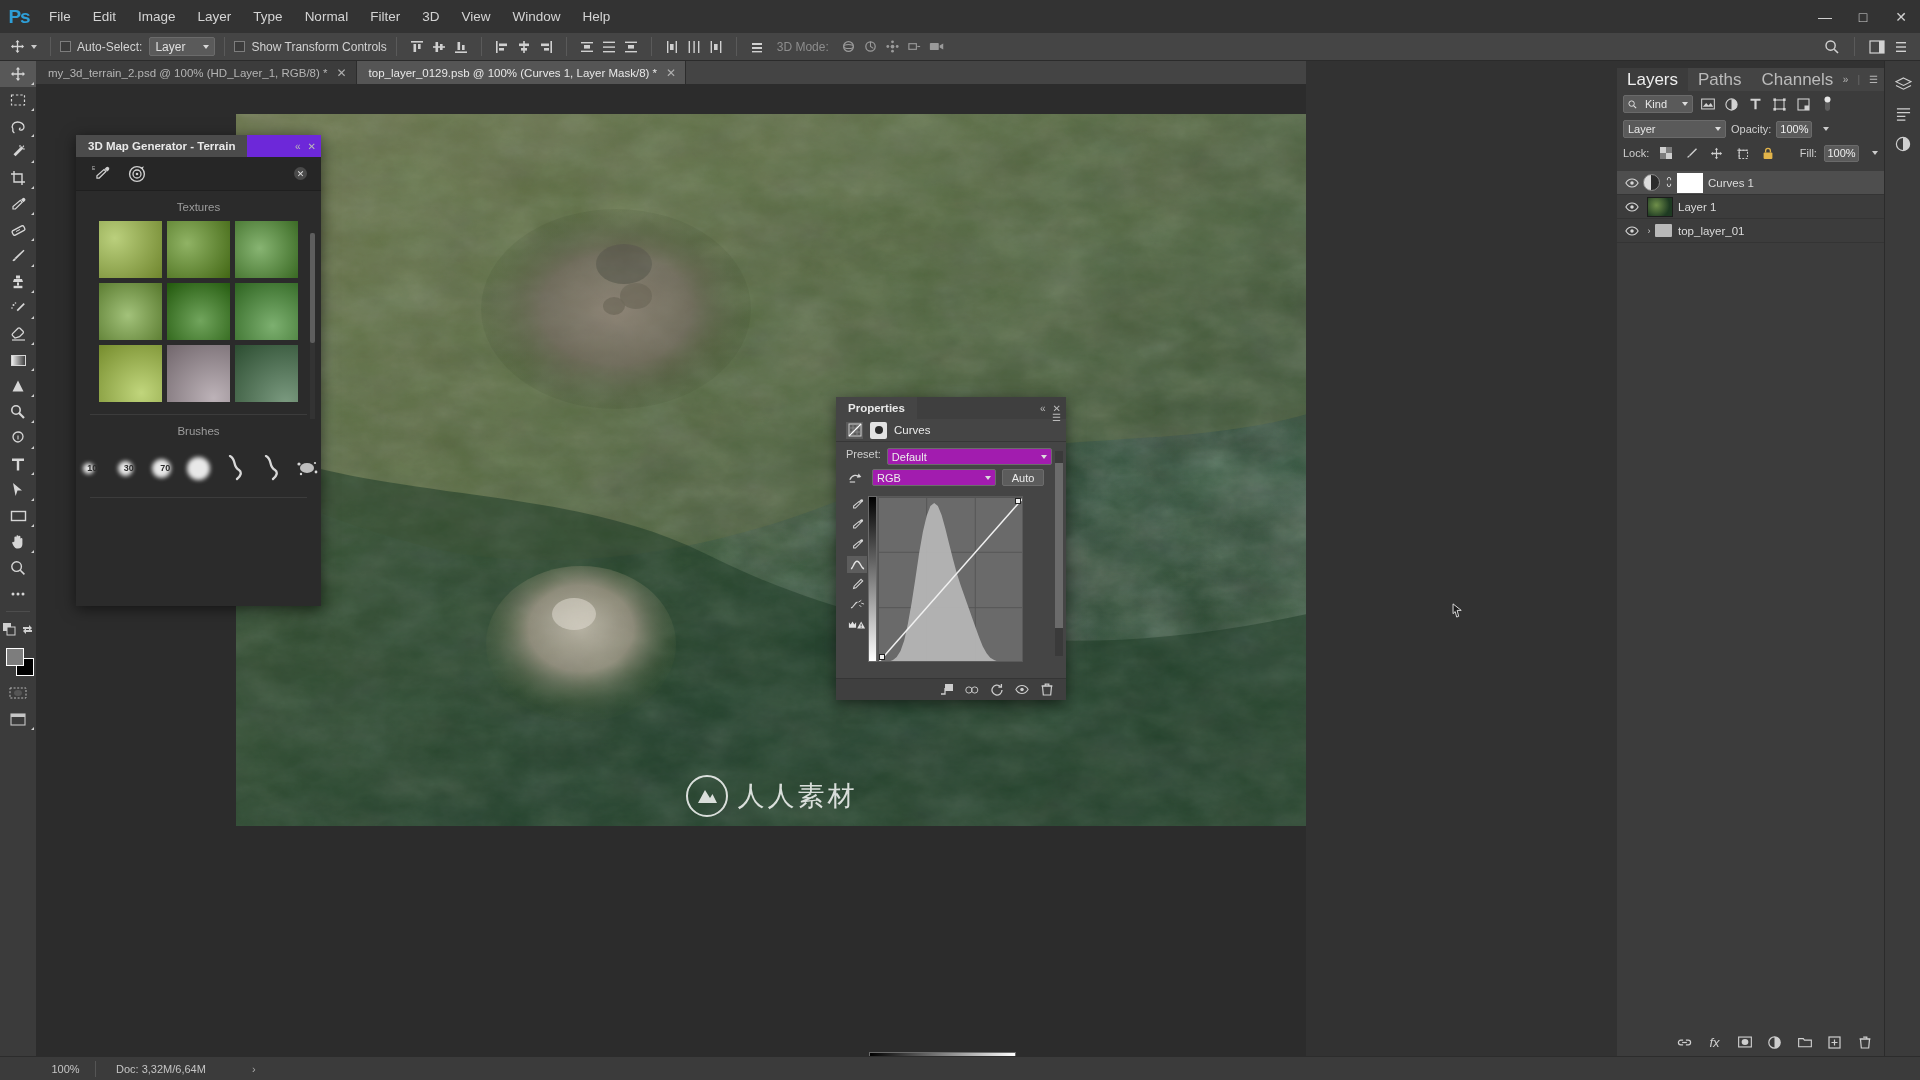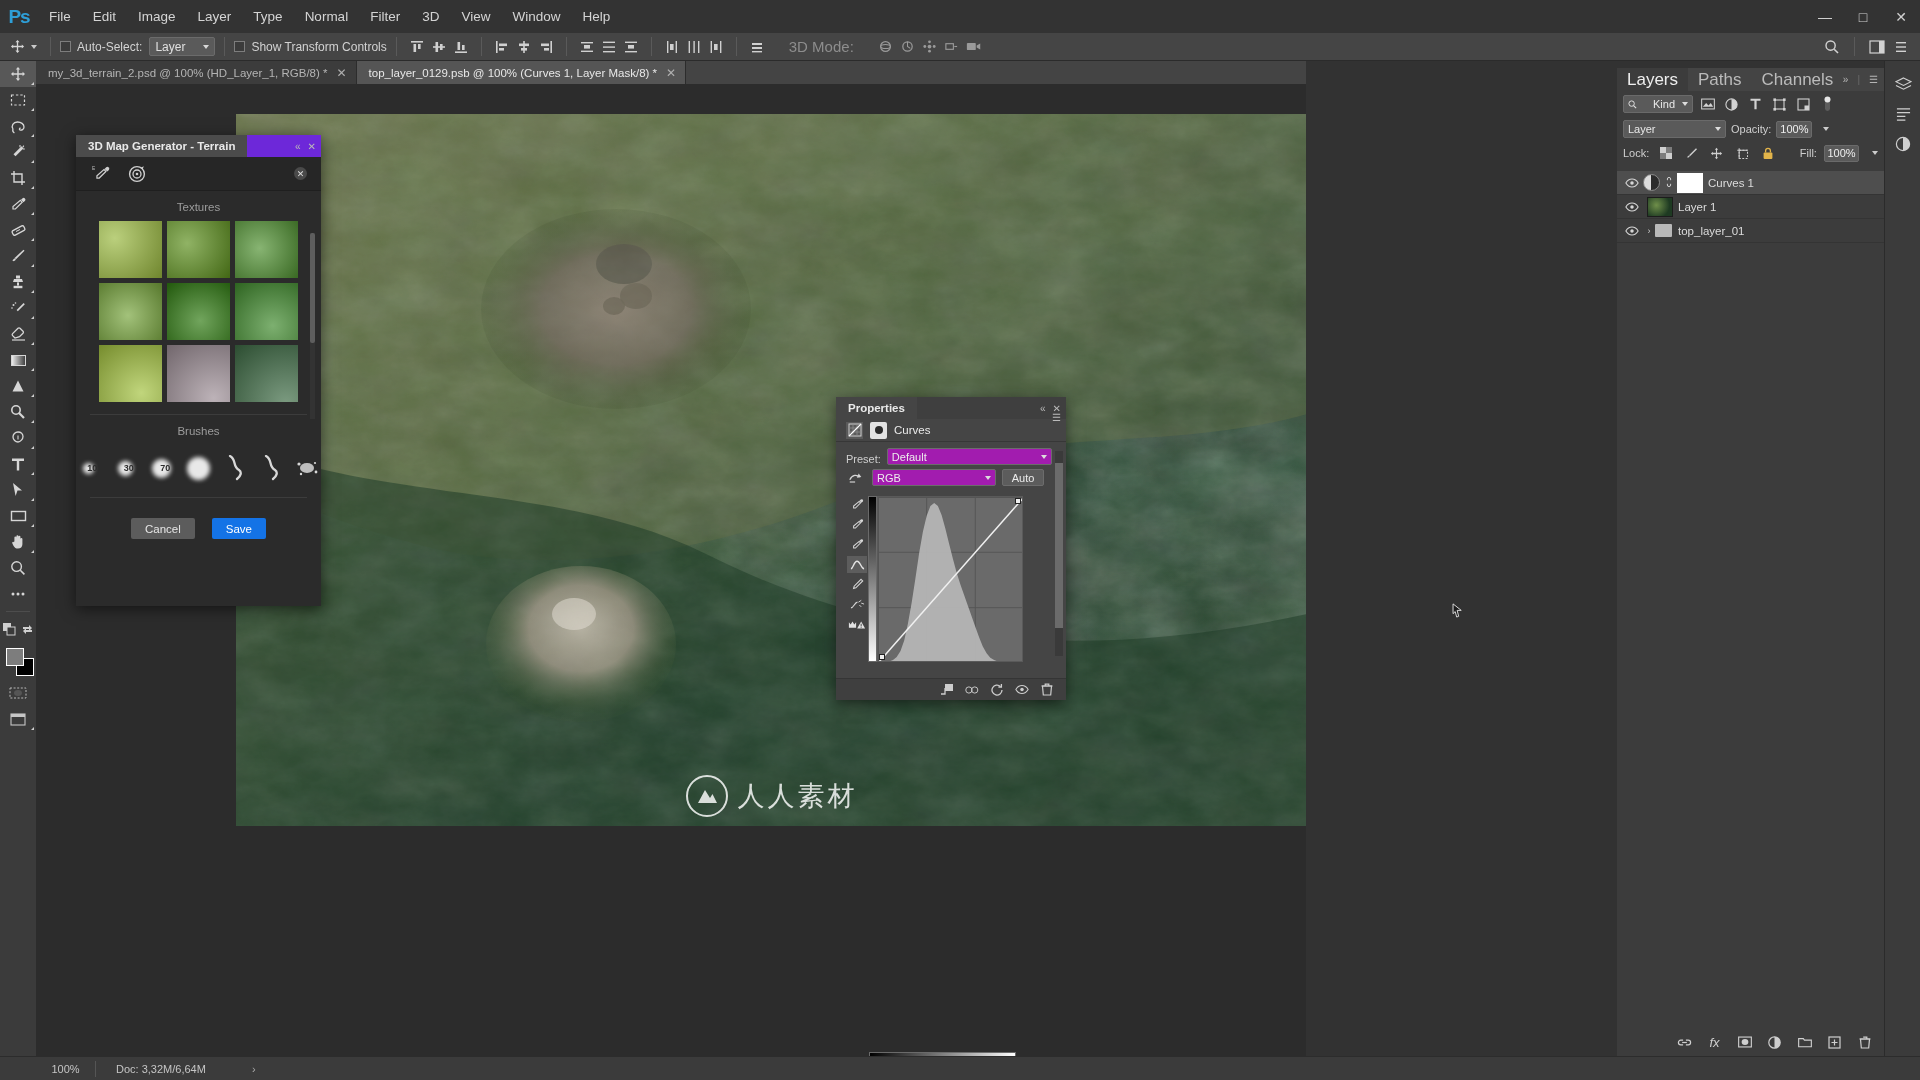--- a/index.html
+++ b/index.html
@@ -33,21 +33,21 @@
   .chk { width:11px;height:11px;border:1px solid #7d7d7d;background:#3b3b3b;
          display:inline-block; margin-right:6px; vertical-align:-1px; }
   .ob-label { font-size:12px; color:#d2d2d2; }
   .ob-select { height:19px; min-width:62px; background:#5a5a5a; border:1px solid #6b6b6b;
                border-radius:2px; display:flex; align-items:center; padding:0 5px; margin-left:7px;
                font-size:12px; color:#e0e0e0; justify-content:space-between; }
   .ob-select .caret { border-top-color:#d8d8d8; margin-left:10px; }
   .align-icons { display:flex; align-items:center; }
   .align-ico { width:22px;height:22px; display:flex;align-items:center;justify-content:center; color:#d0d0d0; }
   .align-ico svg { display:block; }
-  .ob-3d { font-size:15px; color:#8d8d8d; margin:0 21px; }
+  .ob-3d { font-size:12px; color:#8d8d8d; margin:0 9px; }
   .ob-right { position:absolute; right:8px; display:flex; align-items:center; gap:2px; }
 
   
   .tabbar { position:absolute; left:36px; top:61px; width:1884px; height:23px; background:#444444; display:flex; }
   .doctab { height:23px; display:flex; align-items:center; padding:0 9px 0 12px;
             font-size:11.5px; color:#b4b4b4; background:#3c3c3c; border-right:1px solid #2c2c2c; }
   .doctab.active { background:#555555; color:#e8e8e8; }
   .doctab .x { margin-left:9px; font-size:12px; color:#b0b0b0; line-height:1; }
   .tab-collapse { position:absolute; left:24px; top:61px; font-size:10px; color:#9a9a9a; }
 
@@ -119,21 +119,21 @@
   #props { left:836px; top:382px; width:230px; height:303px; background:#454545;margin-top:15px; }
   #props .panel-tabrow { background:#3f3f3f; }
   #props .panel-tab.active { background:#454545; font-weight:bold; }
   .pr-head { height:23px; display:flex; align-items:center; gap:7px; padding-left:10px;
              border-bottom:1px solid #373737; }
   .pr-ico { width:17px;height:17px; background:#5a5a5a; display:flex; align-items:center; justify-content:center; }
   .pr-circ { width:17px;height:17px; background:#e2e2e2; border-radius:2px;
              display:flex;align-items:center;justify-content:center; }
   .pr-circ i { width:8px;height:8px;border-radius:50%;background:#2a2a2a; display:block; }
   .pr-title { font-size:11.5px; color:#eaeaea; }
-  .pr-row { display:flex; align-items:flex-end; padding:6px 0 2px 10px; gap:6px; }
+  .pr-row { display:flex; align-items:flex-start; padding:6px 0 2px 10px; gap:6px; }
   .pr-lbl { font-size:11px; color:#cfcfcf; }
   .sel-box { height:17px; background:#a21caf; border:1px solid #6c6c6c; border-radius:2px;
              display:flex; align-items:center; justify-content:space-between; padding:0 4px;
              font-size:11px; color:#ececec; }
   .auto-btn { height:17px; width:42px; background:#5c5c5c; border:1px solid #6c6c6c; border-radius:2px;
               font-size:11px; color:#ececec; display:flex; align-items:center; justify-content:center; }
   .curve-wrap { position:relative; margin:6px 0 0 10px; display:flex; }
   .curve-tools { width:22px; display:flex; flex-direction:column; align-items:center; gap:3px;
                  padding-top:2px; }
   .ct { width:20px;height:17px; display:flex;align-items:center;justify-content:center; color:#d6d6d6; }
@@ -733,24 +733,20 @@
             <svg width="26" height="20" viewBox="0 0 26 20">
               <ellipse cx="12" cy="10" rx="7" ry="5" fill="#d8d8d8" opacity=".85"></ellipse>
               <circle cx="4" cy="6" r="1.6" fill="#d8d8d8"></circle>
               <circle cx="21" cy="14" r="1.4" fill="#d8d8d8"></circle>
               <circle cx="20" cy="5" r="1.1" fill="#d8d8d8"></circle>
               <circle cx="6" cy="16" r="1.2" fill="#d8d8d8"></circle>
             </svg>
           </div>
         </div>
       <div class="mg-hr2"></div>
-      <div class="mg-btns">
-        <div class="btn grey">Cancel</div>
-        <div class="btn blue">Save</div>
-      </div>
     </div>
   </div>
 
   <div class="panel" id="props">
     <div class="panel-tabrow">
       <div class="panel-tab active">Properties</div>
       <div class="panel-ctrls">
         <span>«</span>
         <span>✕</span>
       </div>
@@ -903,21 +899,21 @@
           <div class="lp-tab">Paths</div>
           <div class="lp-tab">Channels</div>
           <div class="lp-ctrl">
           <span>»</span>
           <span style="color:#6a6a6a;">|</span>
           <span>☰</span>
         </div>
         </div>
       <div class="lp-filter">
         <div class="kind-box">
-          <span style="display:flex;align-items:center;gap:16px;">
+          <span style="display:flex;align-items:center;gap:8px;">
             <svg width="9" height="9" viewBox="0 0 10 10">
                 <circle cx="4" cy="4" r="3" fill="none" stroke="#e0e0e0" stroke-width="1.1"></circle>
                 <path d="M6.2 6.2L9 9" stroke="#e0e0e0" stroke-width="1.2"></path>
               </svg>
             <span>Kind</span>
           </span>
           <span class="caret" style="border-top-color:#ddd;margin:0;"></span>
         </div>
         <span class="filt-ico">
             <svg width="14" height="12" viewBox="0 0 15 12">

